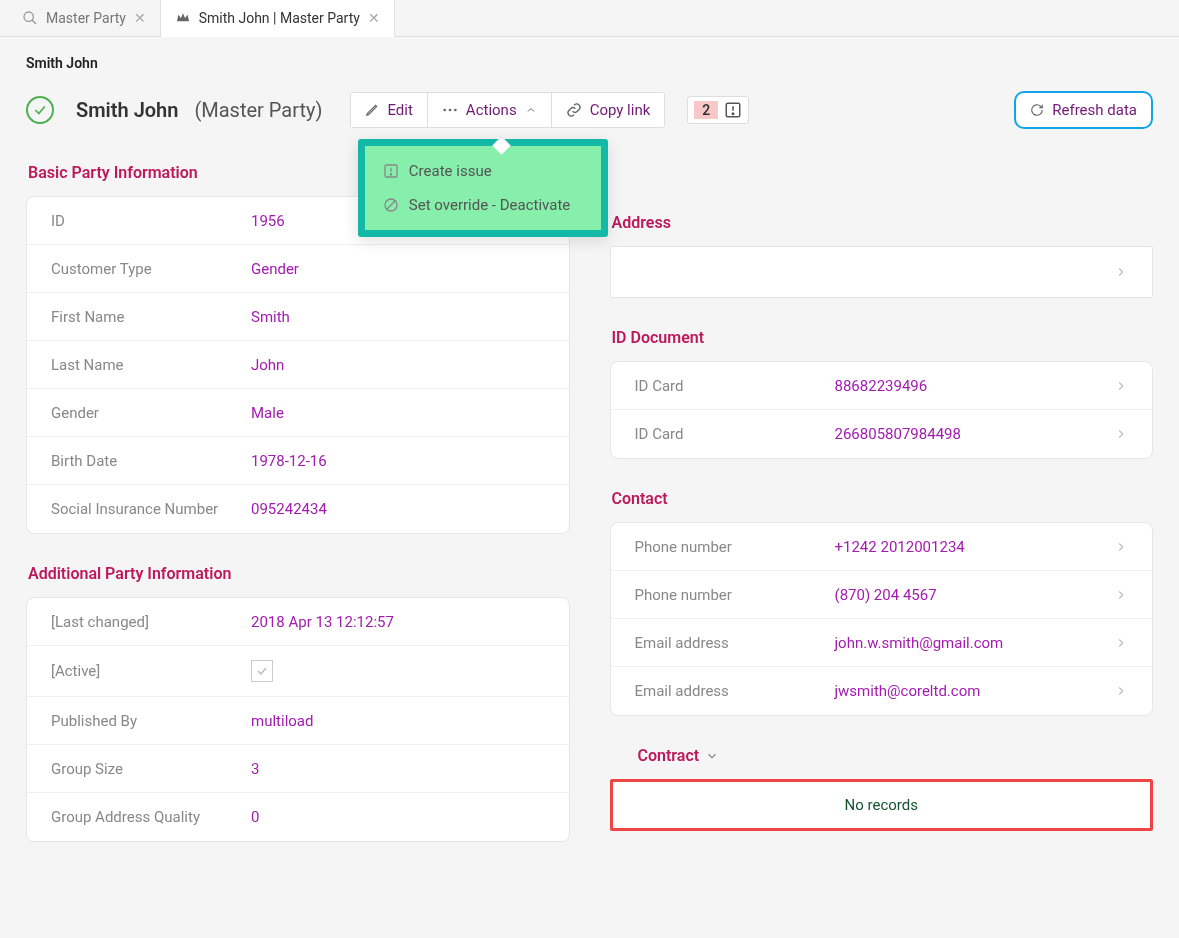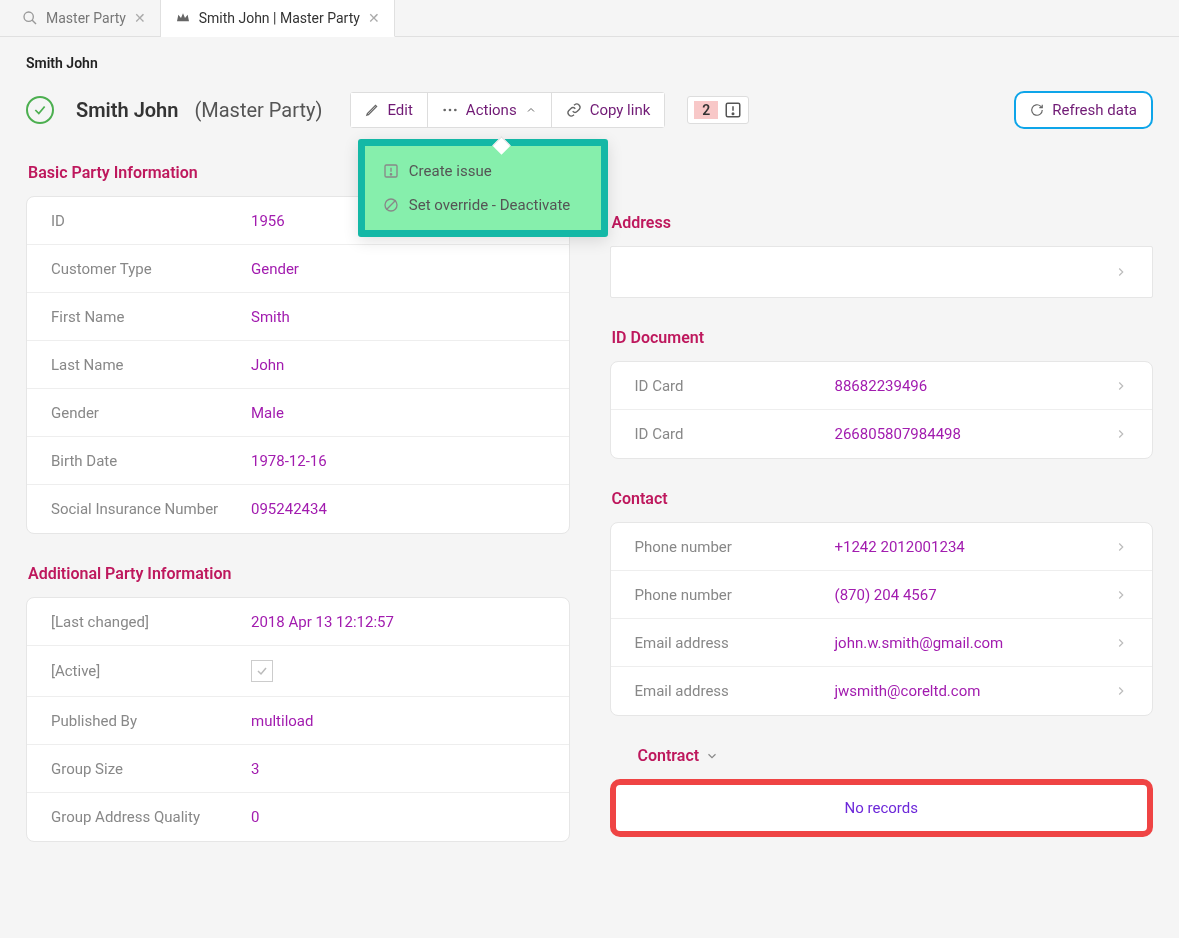--- a/index.html
+++ b/index.html
@@ -107,21 +107,21 @@
   .row.clickable { cursor: pointer; }
   .row.clickable .chevron { margin-left: auto; color: #bbb; }
   .checkbox-ro {
     width: 22px; height: 22px; border: 1px solid #ccc; display:flex; align-items:center; justify-content:center; color:#bbb;
   }
   .empty-card {
     background:#fff; border:1px solid #e6e6e6; border-radius:2px; padding: 18px 24px;
     display:flex; align-items:center; min-height:50px;
   }
   .empty-card .chevron { margin-left:auto; color:#bbb; }
-  .no-records { background:#fff; border:6px solid #ef4444; border-radius:10px; padding:14px; text-align:center; color:#6d28d9; font-size:15px;}
+  .no-records { background:#fff; border:3px solid #ef4444; border-radius:2px; padding:14px; text-align:center; color:#14532d; font-size:15px;}
   svg { display:block; }
   .actions-wrap { position: relative; display: inline-block; }
 </style>
 </head>
 <body>
 
 <div class="tabs-bar">
   <div class="tab">
     <span class="icon">
       <svg width="16" height="16" viewBox="0 0 24 24" fill="none" stroke="#999" stroke-width="2">

